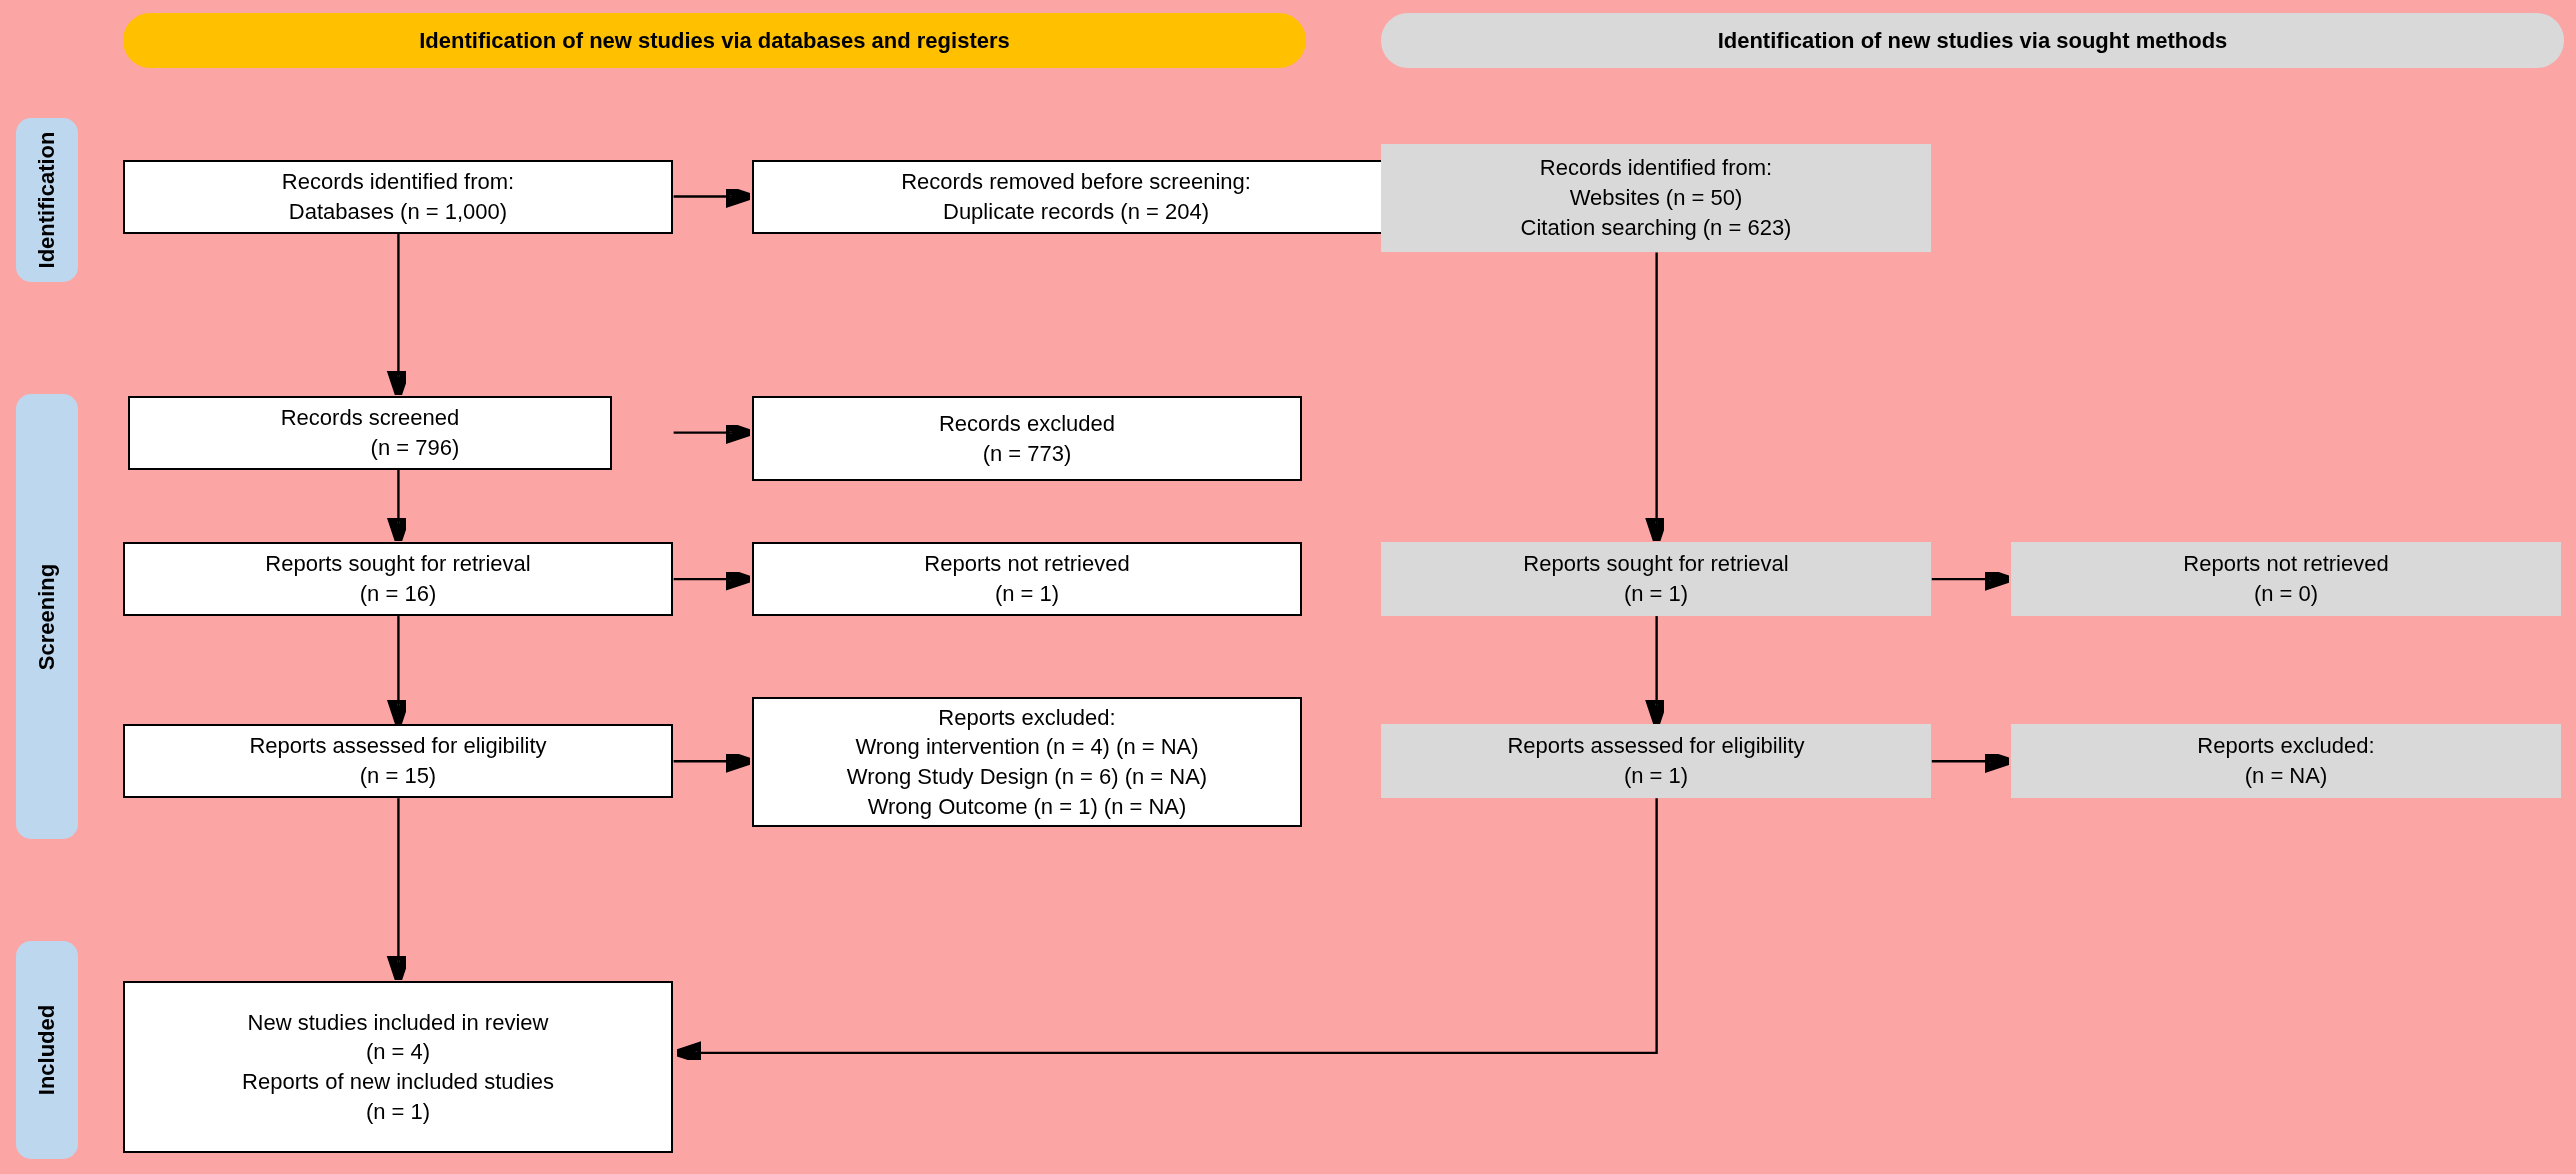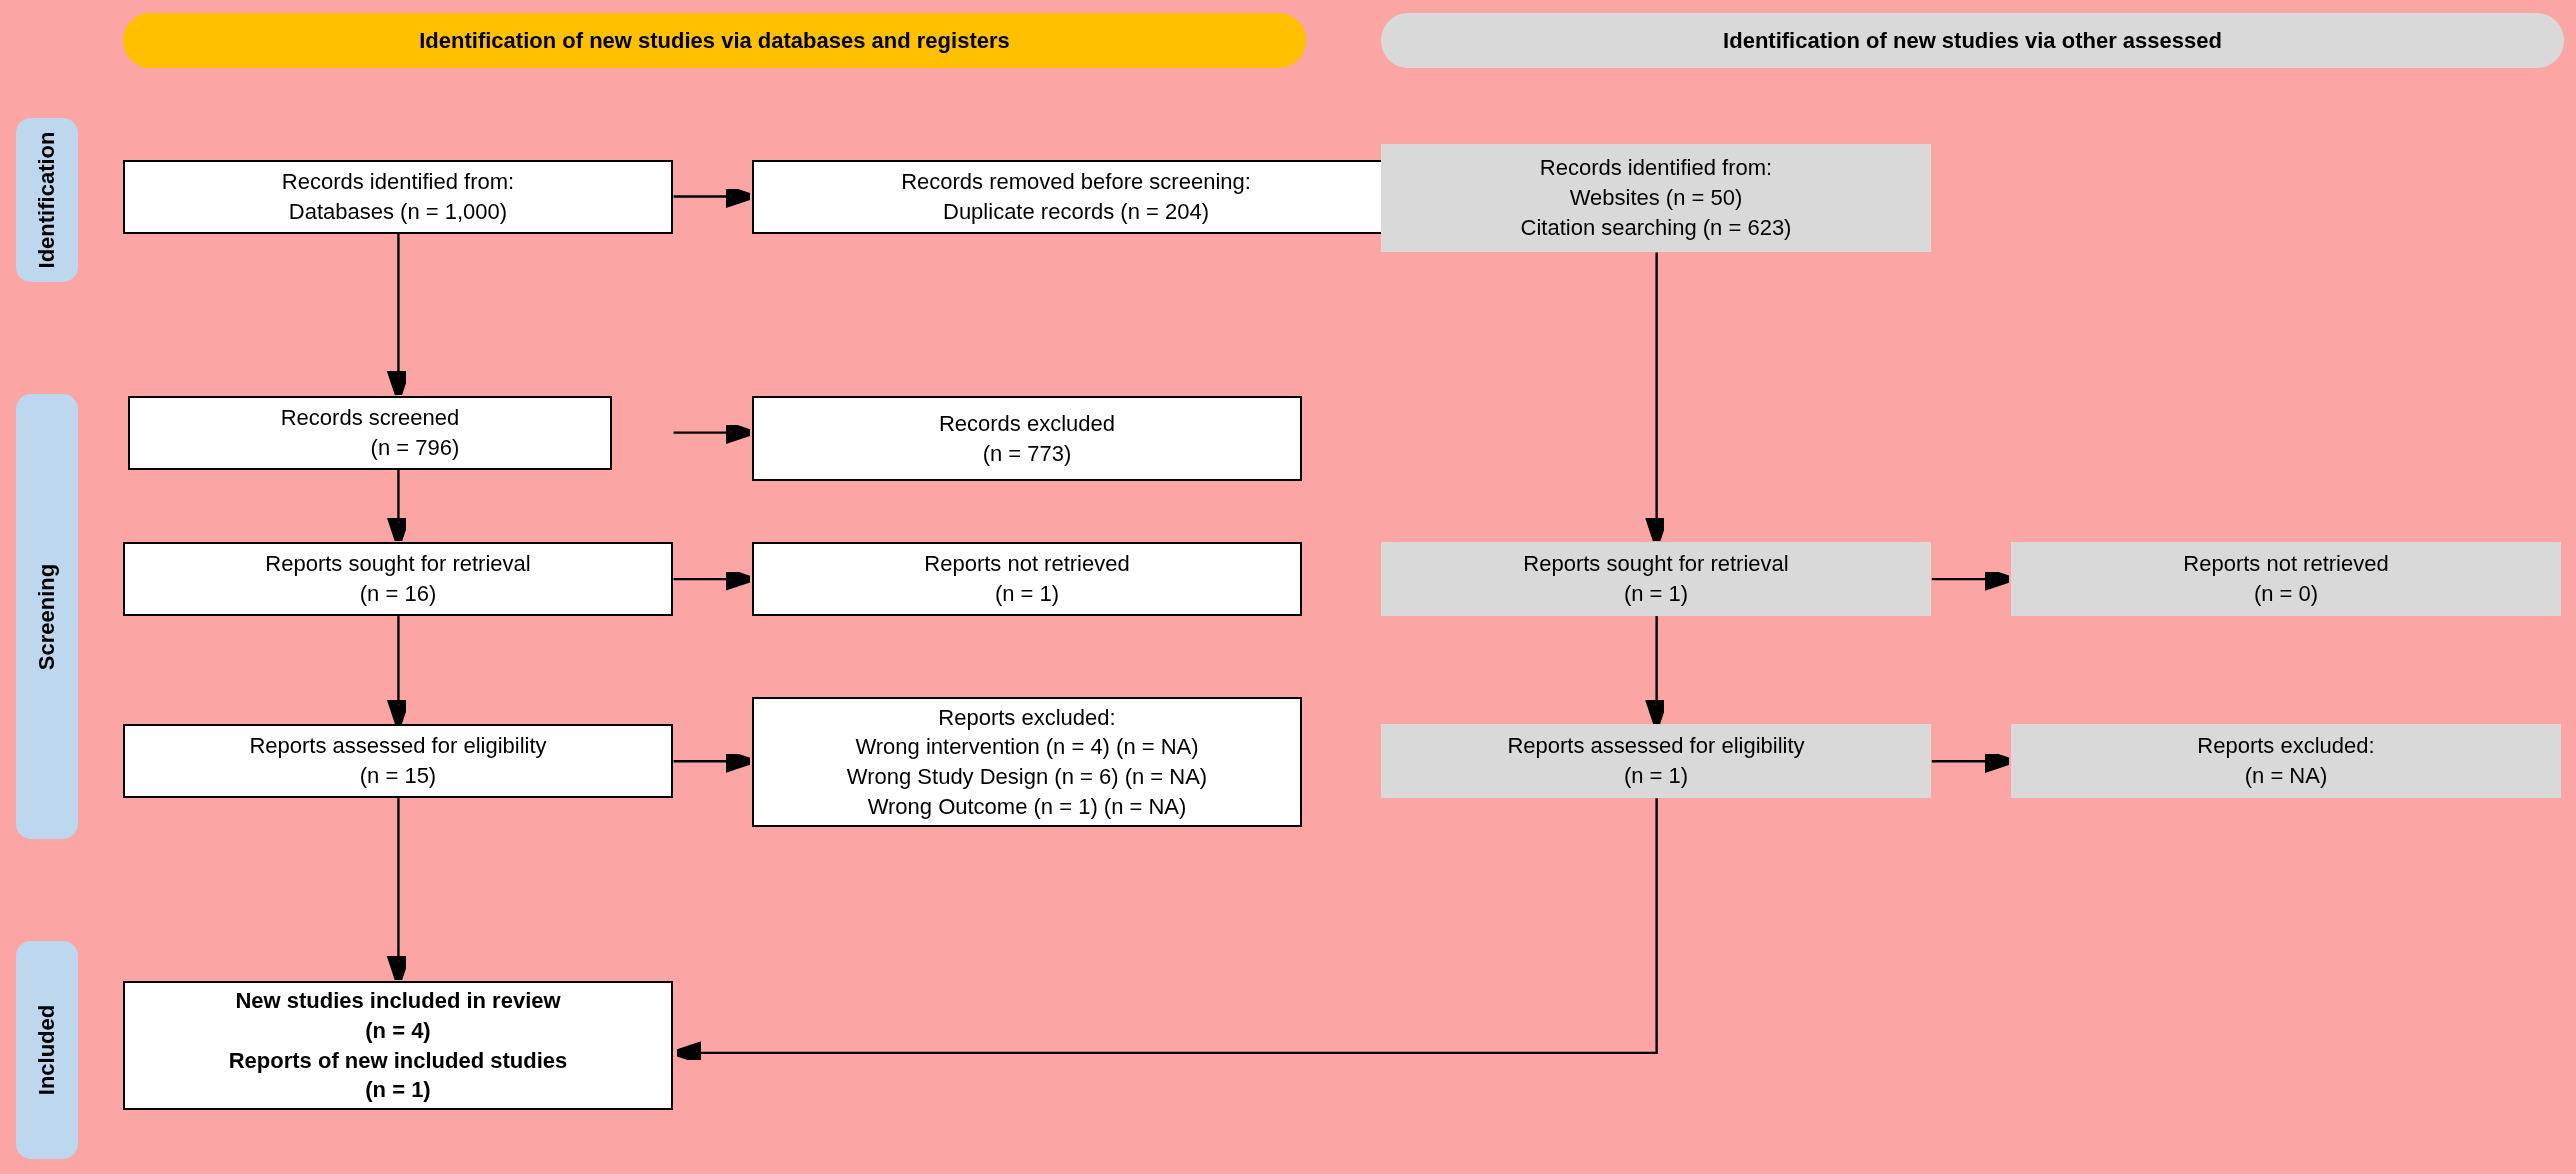--- a/index.html
+++ b/index.html
@@ -77,21 +77,21 @@
     stroke-width: 3.5;
     fill: none;
   }
 </style>
 </head>
 <body>
 
 <div id="canvas">
 
   <div class="hdr hdr-yellow" style="left:123px; top:13px;">Identification of new studies via databases and registers</div>
-  <div class="hdr hdr-gray" style="left:1381px; top:13px;">Identification of new studies via other assessed</div>
+  <div class="hdr hdr-gray" style="left:1381px; top:13px;">Identification of new studies via sought methods</div>
 
   <div class="stage" style="top:118px; height:164px;">
     <span>Identification</span>
   </div>
   <div class="stage" style="top:394px; height:445px;">
     <span>Screening</span>
   </div>
   <div class="stage" style="top:941px; height:218px;">
     <span>Included</span>
   </div>
@@ -107,21 +107,21 @@
   <div class="box box-white" style="left:123px; top:542px; width:550px; height:74px;">Reports sought for retrieval
 (n = 16)</div>
   <div class="box box-white" style="left:752px; top:542px; width:550px; height:74px;">Reports not retrieved
 (n = 1)</div>
   <div class="box box-white" style="left:123px; top:724px; width:550px; height:74px;">Reports assessed for eligibility
 (n = 15)</div>
   <div class="box box-white" style="left:752px; top:697px; width:550px; height:130px;">Reports excluded:
 Wrong intervention (n = 4) (n = NA)
 Wrong Study Design (n = 6) (n = NA)
 Wrong Outcome (n = 1) (n = NA)</div>
-  <div class="box box-white" style="left:123px; top:981px; width:550px; height:129px;font-weight:bold;">New studies included in review
+  <div class="box box-white" style="left:123px; top:981px; width:550px; height:172px;">New studies included in review
 (n = 4)
 Reports of new included studies
 (n = 1)</div>
 
   <div class="box box-gray" style="left:1381px; top:144px; width:550px; height:108px;">Records identified from:
 Websites (n = 50)
 Citation searching (n = 623)</div>
   <div class="box box-gray" style="left:1381px; top:542px; width:550px; height:74px;">Reports sought for retrieval
 (n = 1)</div>
   <div class="box box-gray" style="left:2011px; top:542px; width:550px; height:74px;">Reports not retrieved

